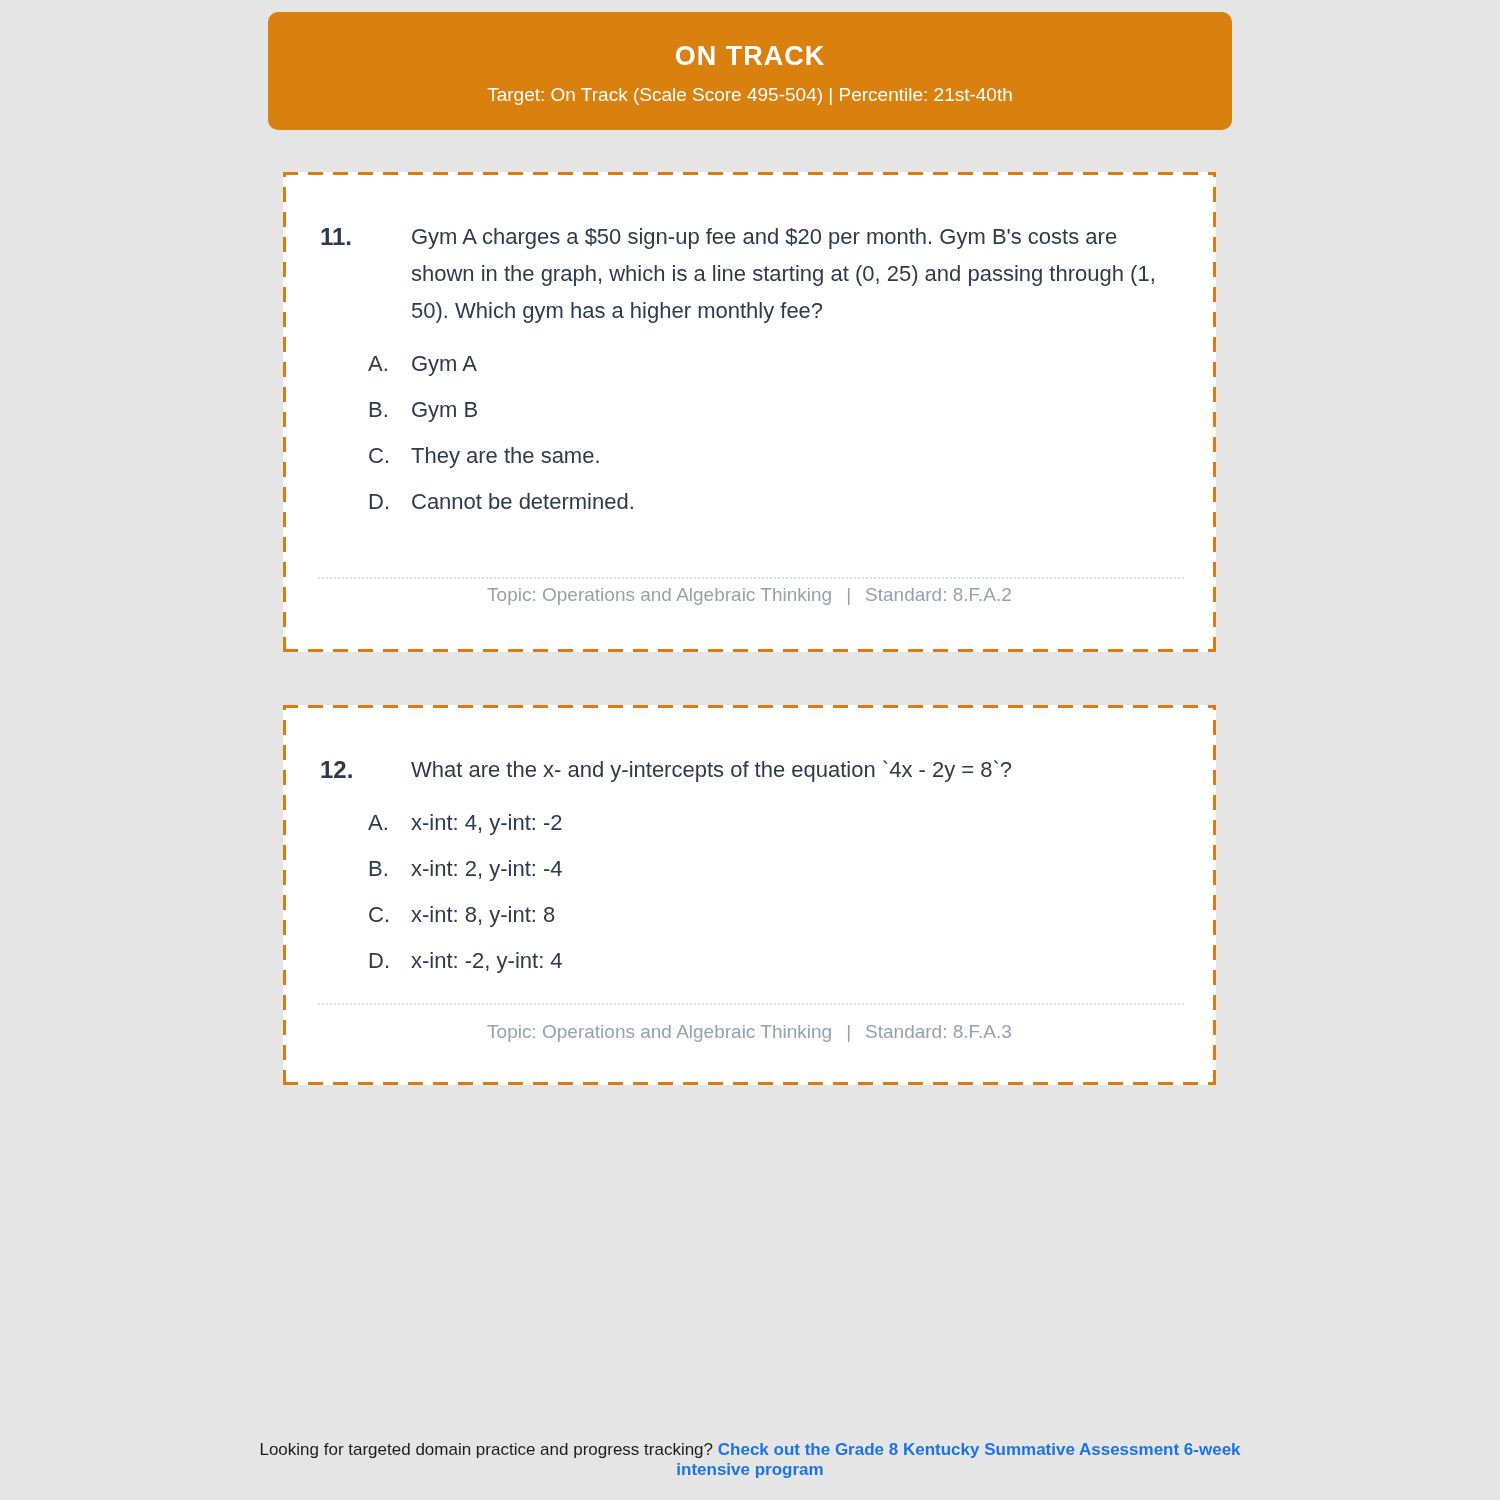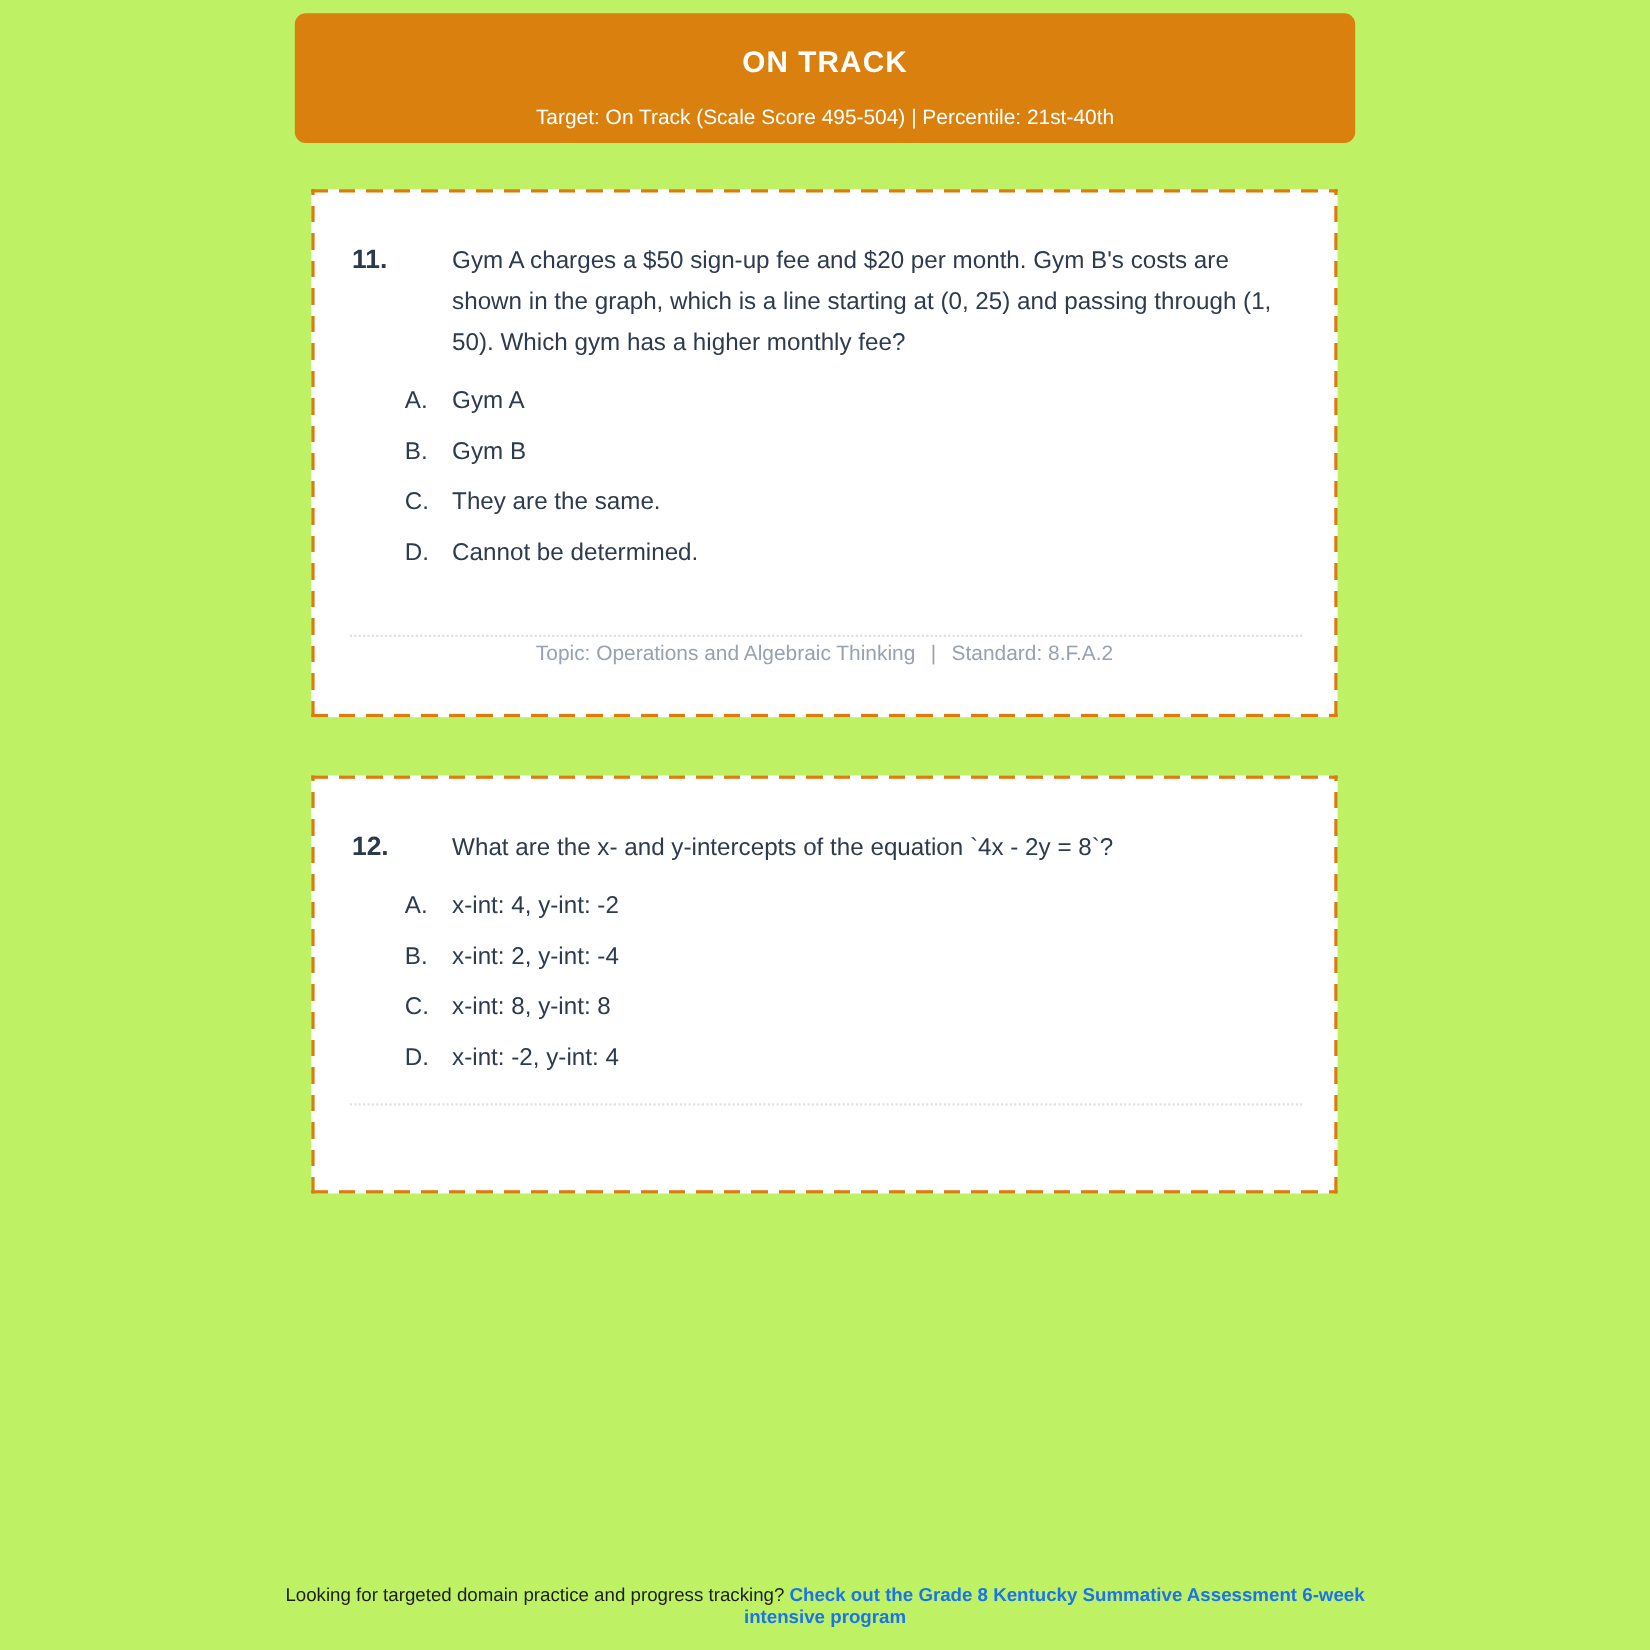--- a/index.html
+++ b/index.html
@@ -1,21 +1,21 @@
 <!DOCTYPE html>
 <html><head>
 <meta charset="utf-8">
 <style>
   * { margin: 0; padding: 0; box-sizing: border-box; }
   html, body { background: #ffffff; }
   .page {
     position: relative;
     width: 1500px;
     height: 1500px;
-    background: #bef264;
+    background: #e5e5e5;
     font-family: "Liberation Sans", sans-serif;
     overflow: hidden;
   }
 
   
   .banner {
     position: absolute;
     left: 268px; top: 12px;
     width: 964px; height: 118px;
     background: #D9800E;
@@ -23,21 +23,21 @@
     color: #ffffff;
     text-align: center;
   }
   .banner-title {
     padding-top: 29px;
     font-size: 27px;
     font-weight: bold;
     letter-spacing: 1px;
   }
   .banner-subtitle {
-    margin-top: 25px;
+    margin-top: 12px;
     font-size: 19px;
   }
 
   
   .card {
     position: absolute;
     left: 283px;
     width: 933px;
     background: #ffffff;
   }
@@ -179,19 +179,22 @@
       <div class="option">
         <span class="option-letter">C.</span>
         <span>x-int: 8, y-int: 8</span>
       </div>
       <div class="option">
         <span class="option-letter">D.</span>
         <span>x-int: -2, y-int: 4</span>
       </div>
     </div>
     <div class="meta-divider"></div>
+    <div class="meta-line">
+      <span>Topic: Operations and Algebraic Thinking</span><span class="meta-sep">|</span><span>Standard: 8.F.A.3</span>
+    </div>
   </div>
 
   <div class="footer-note">
     <span>Looking for targeted domain practice and progress tracking? </span><a class="footer-link">Check out the Grade 8 Kentucky Summative Assessment 6-week intensive program</a>
   </div>
 
 </div>
 
 </body></html>

